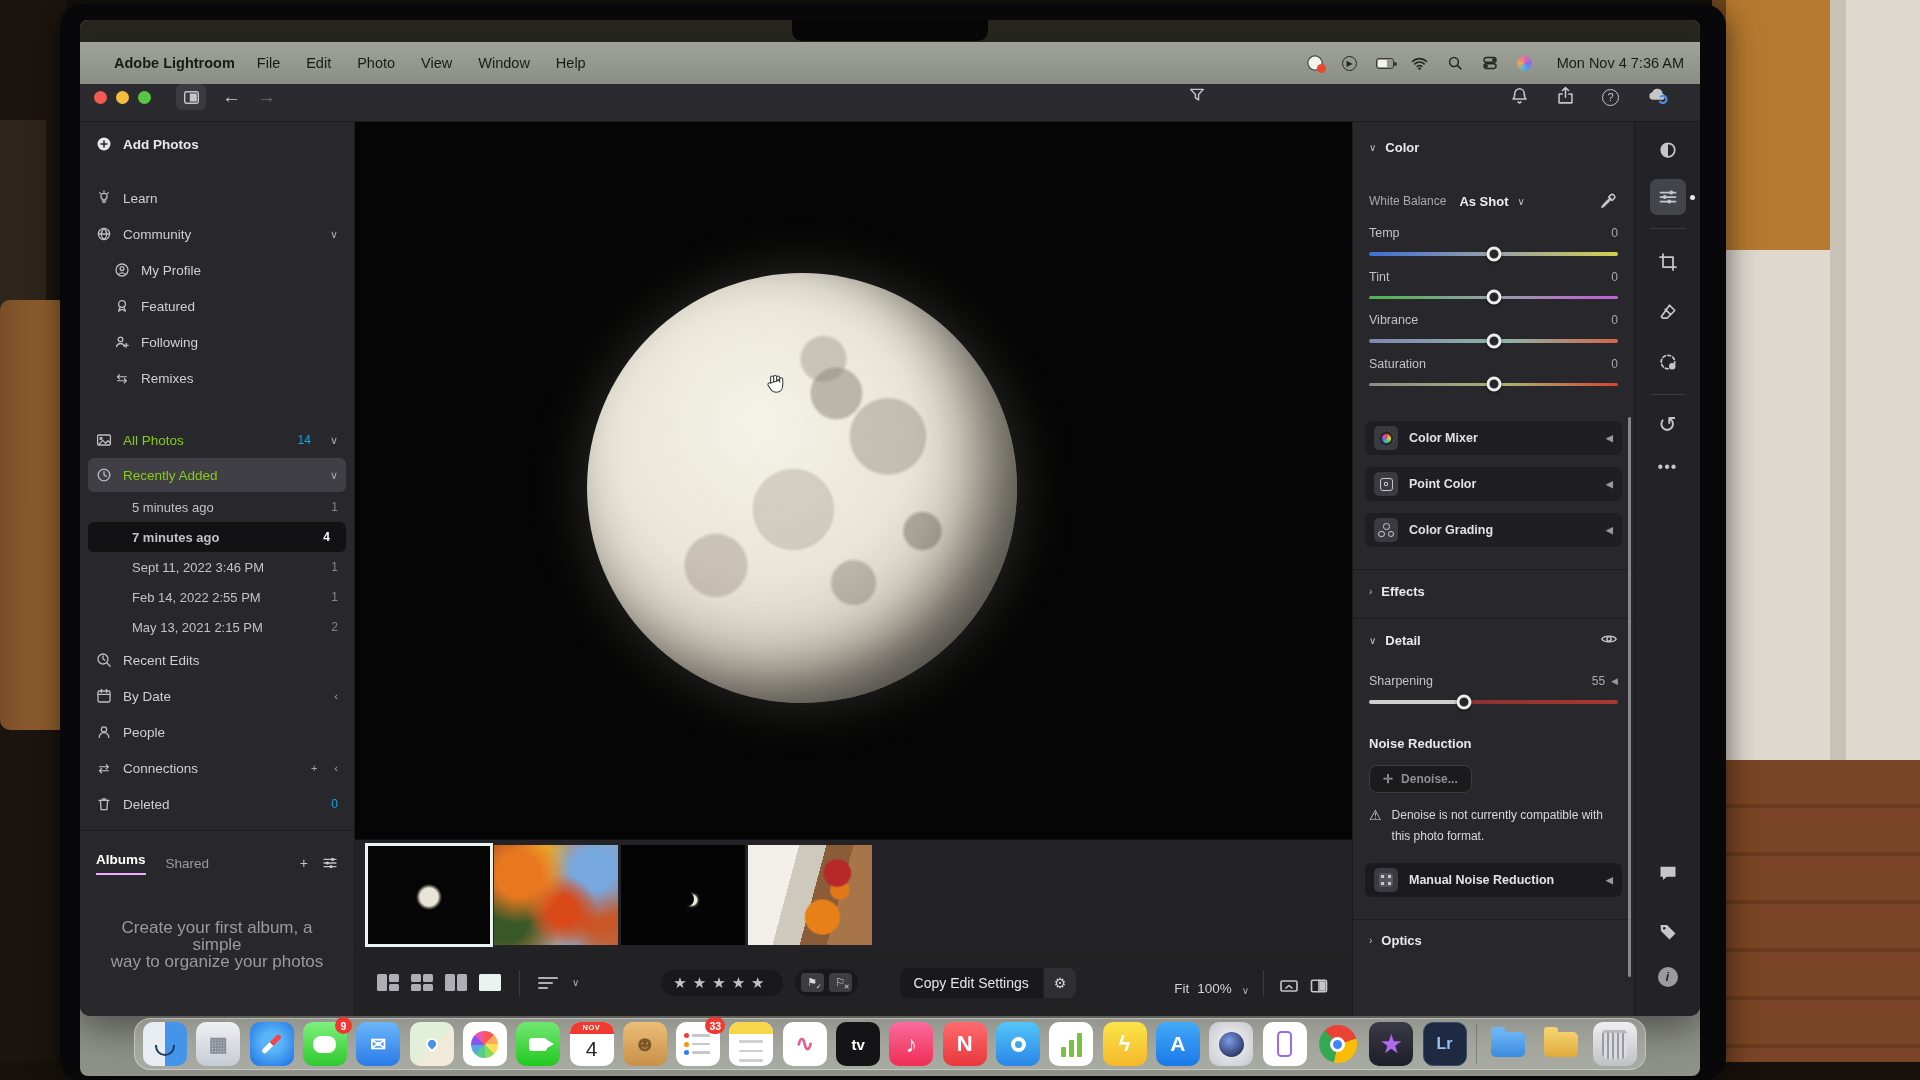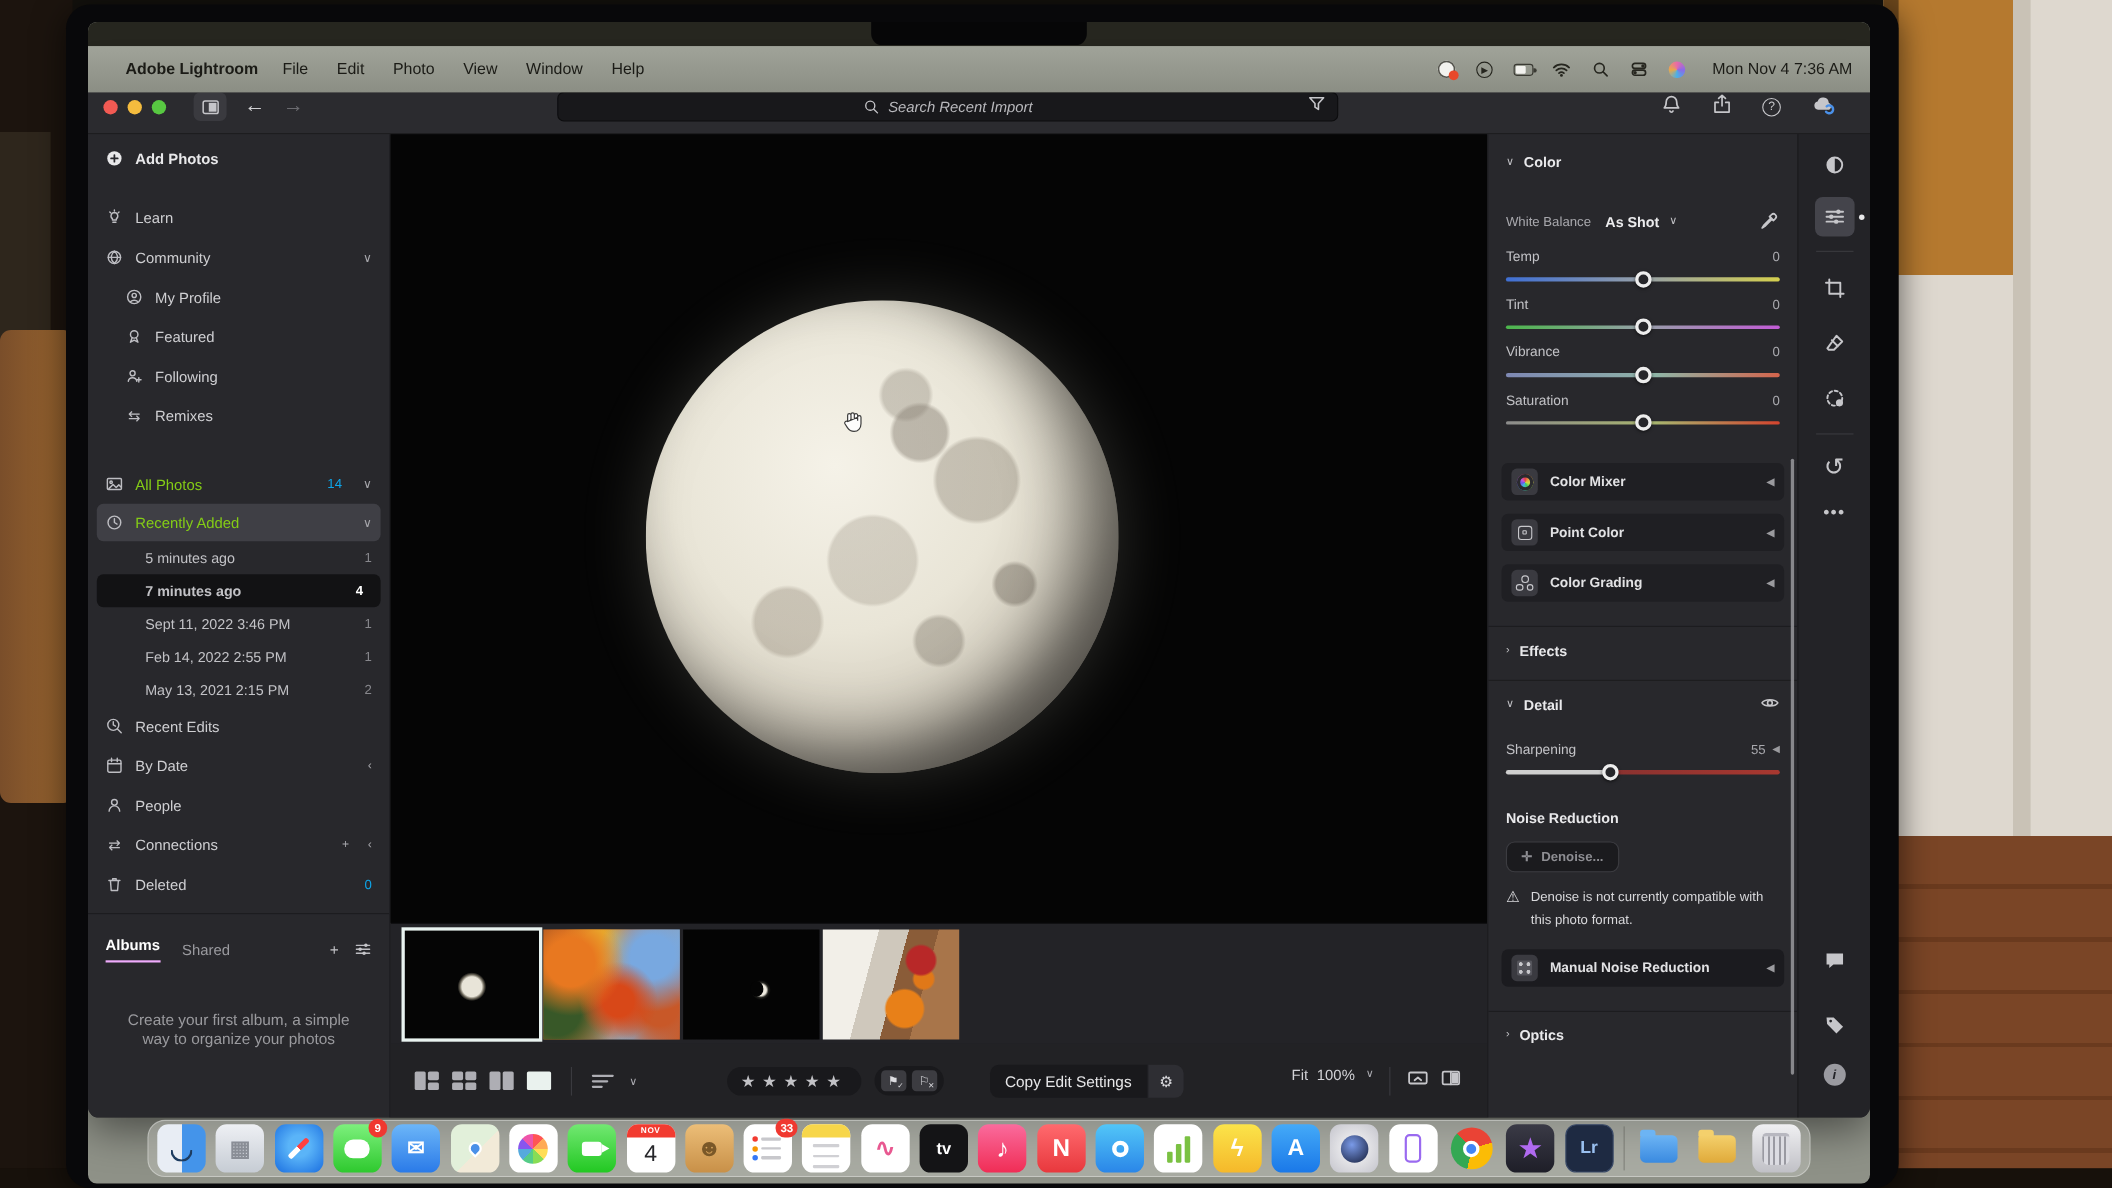--- a/index.html
+++ b/index.html
@@ -72,21 +72,21 @@
   .bold{font-weight:normal;color:#84cc16}
   .sel-band{background:#3f3f45;border-radius:6px;margin:0 8px;padding:0 8px;height:34px}
   .sel-dark{background:#121214;border-radius:6px;margin:0 8px;padding:0 8px;height:30px;color:#fff;font-weight:bold}
   .drow{display:flex;align-items:center;height:30px;padding:0 16px 0 52px;font-size:13px;color:#c2c2c6}
   .drow .cnt{margin-left:auto;color:#87878c;font-size:12px}
   .sb-div{height:1px;background:#1c1c1f;margin:8px 0}
   .albumsrow{display:flex;align-items:center;gap:20px;padding:0 16px;height:36px;margin-top:14px}
   .alb-tab{color:#9a9a9f}
   .alb-tab.active{color:#fff;font-weight:bold;border-bottom:2px solid #f0abfc;padding-bottom:6px}
   .alb-icons{margin-left:auto;display:flex;gap:14px;color:#c2c2c6;font-size:14px}
-  .hint{margin-top:38px;padding:0 26px;text-align:center;color:#9a9a9e;font-size:14px;line-height:17px}
+  .hint{margin-top:38px;padding:0 26px;text-align:center;color:#9a9a9e;font-size:17px;line-height:17px}
   svg.si{width:16px;height:16px;stroke:#bdbdc2;fill:none;stroke-width:1.3;stroke-linecap:round;stroke-linejoin:round;flex:none}
 
   
   .canvas{flex:1;display:flex;flex-direction:column;min-width:0;background:#1f1f22}
   .imgarea{flex:1;position:relative;background:#050505;overflow:hidden}
   .moon{position:absolute;left:232px;top:151px;width:430px;height:430px;border-radius:50%;
     background:
       radial-gradient(circle at 58% 28%, rgba(138,130,118,.50) 0 6%, transparent 7%),
       radial-gradient(circle at 70% 38%, rgba(150,142,128,.45) 0 9%, transparent 10%),
       radial-gradient(circle at 48% 55%, rgba(160,152,138,.35) 0 12%, transparent 13%),
@@ -131,21 +131,21 @@
   .sortico{display:flex;flex-direction:column;gap:3px;width:20px}
   .sortico span{height:2px;background:#aeaeb4;border-radius:1px}
   .sortico span:nth-child(2){width:75%}.sortico span:nth-child(3){width:50%}
   .chev-s{font-size:10px;color:#aeaeb4;margin-left:2px}
   .pill{background:#19191c;border-radius:14px;display:flex;align-items:center;padding:4px 12px;gap:8px}
   .stars{letter-spacing:6px;font-size:15px;color:#c2c2c6;white-space:nowrap}
   .flagbox{width:23px;height:19px;background:#3c3c41;border-radius:4px;display:flex;align-items:center;justify-content:center;font-size:11px;color:#dcdce0;position:relative}
   .flagbox em{position:absolute;right:2px;bottom:1px;font-style:normal;font-size:7px}
   .copybtn{background:#19191c;border-radius:8px 0 0 8px;padding:7px 14px;color:#e6e6e8;font-size:14px;font-weight:500}
   .gearbtn{background:#2e2e33;border-radius:0 8px 8px 0;padding:7px 10px;font-size:14px;color:#d8d8dc;margin-left:1px}
-  .zoomgrp{margin-left:auto;display:flex;align-items:flex-start;gap:8px;font-size:13.5px;color:#d2d2d6}
+  .zoomgrp{margin-left:auto;display:flex;align-items:flex-end;gap:8px;font-size:13.5px;color:#d2d2d6}
   svg.bi{stroke:#c6c6ca;fill:none;stroke-width:1.3;stroke-linecap:round;stroke-linejoin:round}
 
   
   .rpanel{width:282px;flex:none;background:#28282c;border-left:1px solid #1c1c1f;position:relative;overflow:hidden;font-size:12.5px;color:#c2c2c6}
   .ph-row{display:flex;align-items:center;gap:9px;padding:0 16px}
   .p-header{font-weight:bold;color:#e9e9eb;font-size:13px}
   .chev-p{font-size:10px;color:#c2c2c6}
   .wb-row{margin-top:26px;height:22px}
   .wb-lbl{color:#a9a9ae;font-size:12px}
   .wb-val{font-weight:bold;color:#ececee;font-size:13px;margin-left:4px}
@@ -468,26 +468,20 @@
           <span class="tl r"></span>
           <span class="tl y"></span>
           <span class="tl g"></span>
           <span class="tb-ico sb-toggle" style="display:flex;align-items:center;justify-content:center">
               <svg class="wi" width="17" height="17">
                 <use href="#sy-sbtoggle"></use>
               </svg>
             </span>
           <span class="tb-ico nav-arrow">←</span>
           <span class="tb-ico nav-arrow dim">→</span>
-          <div class="searchfield">
-            <svg class="wi" width="15" height="15">
-                <use href="#sy-mag"></use>
-              </svg>
-            <span>Search Recent Import</span>
-          </div>
           <span class="funnel"><svg class="wi" width="18" height="18">
                 <use href="#sy-funnel"></use>
               </svg></span>
           <span class="tb-right">
             <span><svg class="wi" width="19" height="19">
                   <use href="#sy-bell"></use>
                 </svg></span>
             <span><svg class="wi" width="19" height="19">
                   <use href="#sy-share"></use>
                 </svg></span>

